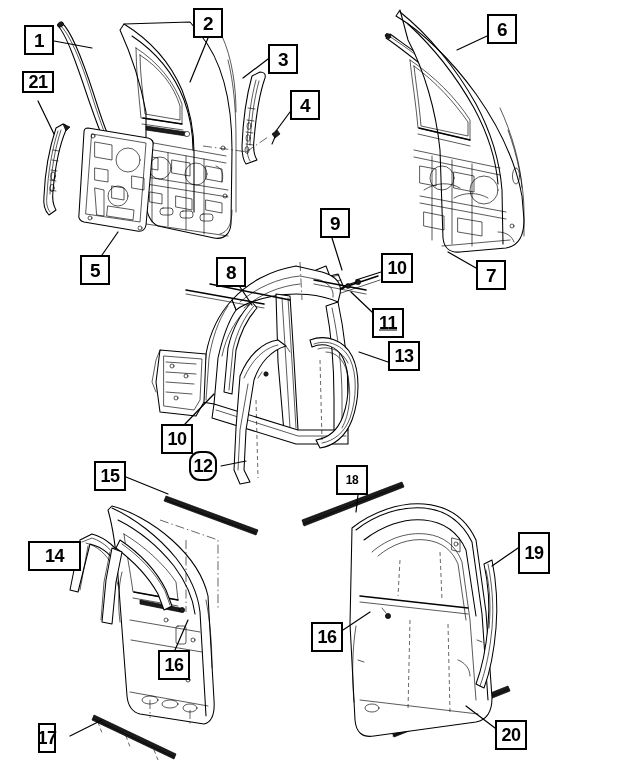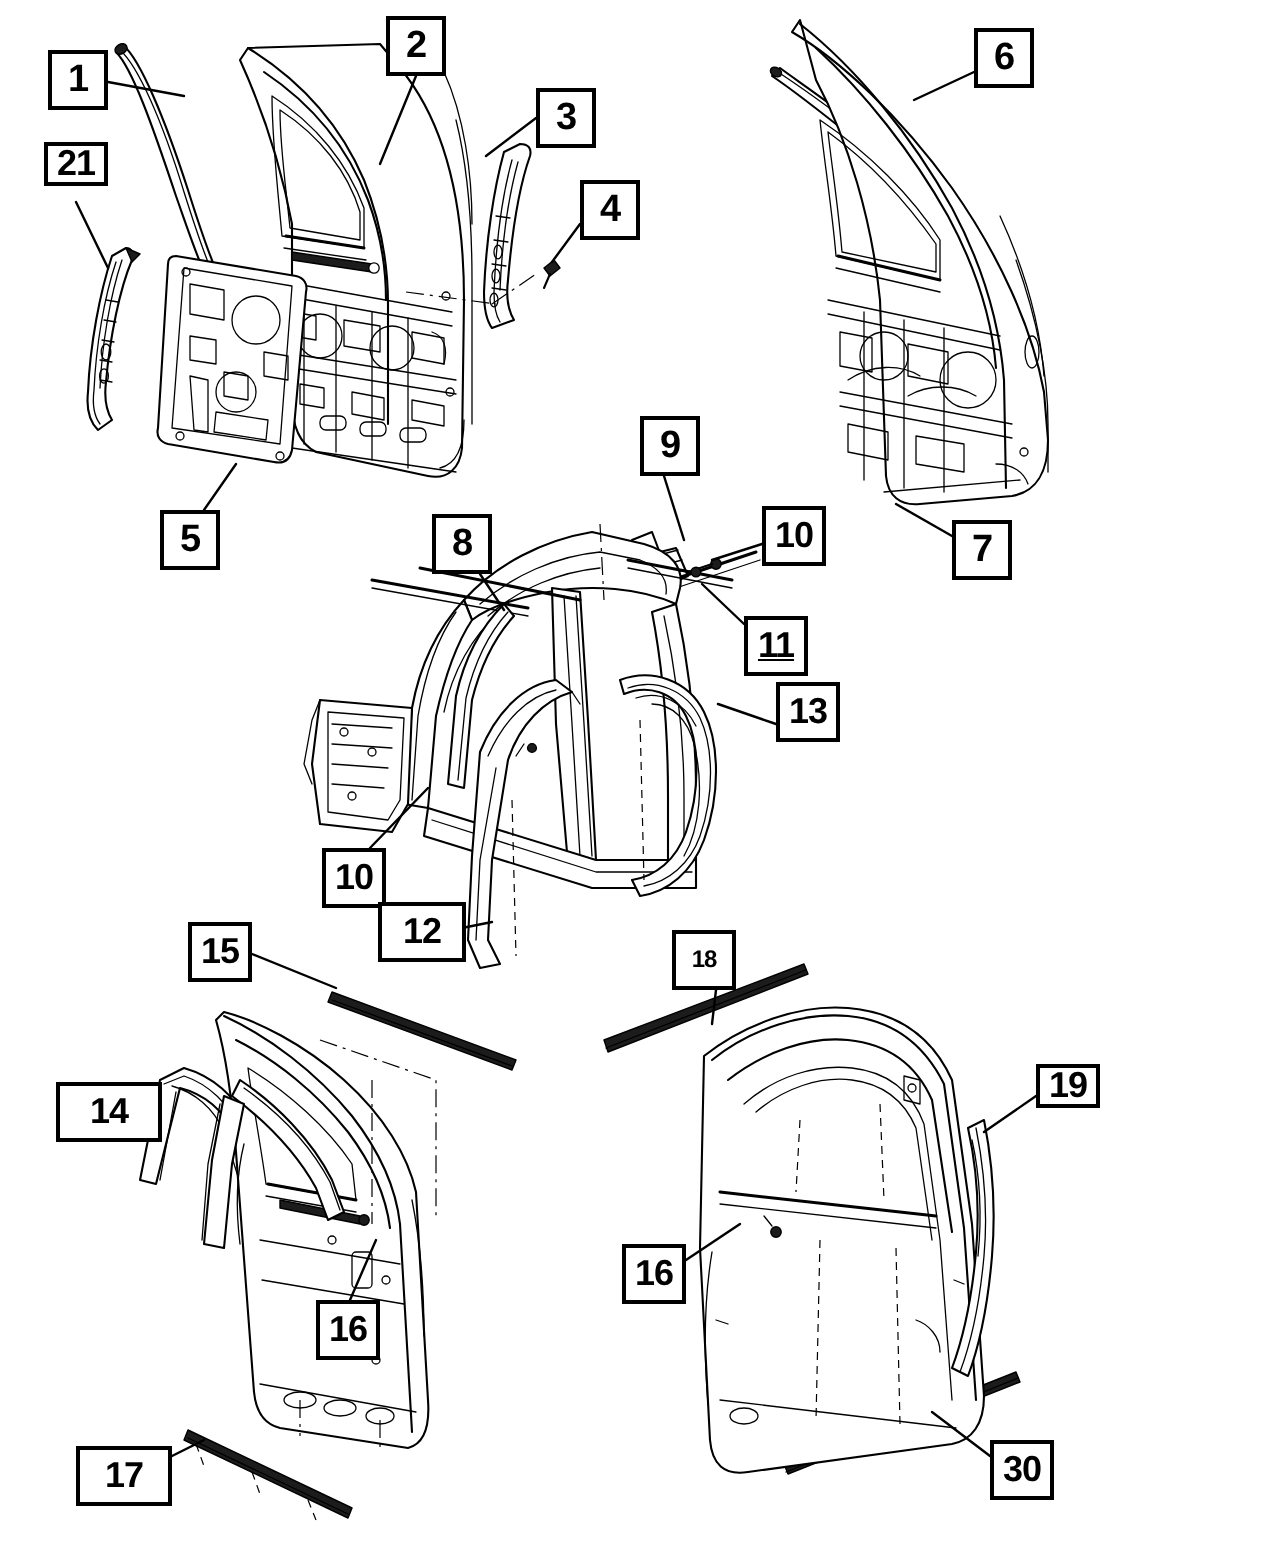--- a/index.html
+++ b/index.html
@@ -433,53 +433,53 @@
     </div>
 
   <div class="callout" style="left:388px;top:341px;width:32px;height:30px;font-size:18px;">
     <span>13</span>
     </div>
 
   <div class="callout" style="left:161px;top:424px;width:32px;height:30px;font-size:18px;">
     <span>10</span>
     </div>
 
-  <div class="callout" style="left:189px;top:451px;width:44px;height:30px;font-size:18px;">
+  <div class="callout" style="left:189px;top:451px;width:28px;height:30px;font-size:18px;border-radius:11px;">
     <span>12</span>
     </div>
 
   <div class="callout" style="left:94px;top:461px;width:32px;height:30px;font-size:18px;">
     <span>15</span>
     </div>
 
   <div class="callout" style="left:28px;top:541px;width:53px;height:30px;font-size:18px;">
     <span>14</span>
     </div>
 
   <div class="callout" style="left:158px;top:650px;width:32px;height:30px;font-size:18px;">
     <span>16</span>
     </div>
 
-  <div class="callout" style="left:38px;top:723px;width:48px;height:30px;font-size:18px;">
+  <div class="callout" style="left:38px;top:723px;width:18px;height:30px;font-size:18px;">
     <span>17</span>
     </div>
 
   <div class="callout" style="left:336px;top:465px;width:32px;height:30px;font-size:12px;">
     <span>18</span>
     </div>
 
-  <div class="callout" style="left:518px;top:532px;width:32px;height:22px;font-size:18px;">
+  <div class="callout" style="left:518px;top:532px;width:32px;height:42px;font-size:18px;">
     <span>19</span>
     </div>
 
   <div class="callout" style="left:311px;top:622px;width:32px;height:30px;font-size:18px;">
     <span>16</span>
     </div>
 
   <div class="callout" style="left:495px;top:720px;width:32px;height:30px;font-size:18px;">
-    <span>30</span>
+    <span>20</span>
     </div>
 
   <div class="callout" style="left:22px;top:71px;width:32px;height:22px;font-size:18px;">
     <span>21</span>
     </div>
 
 </div>
 
 </body></html>

